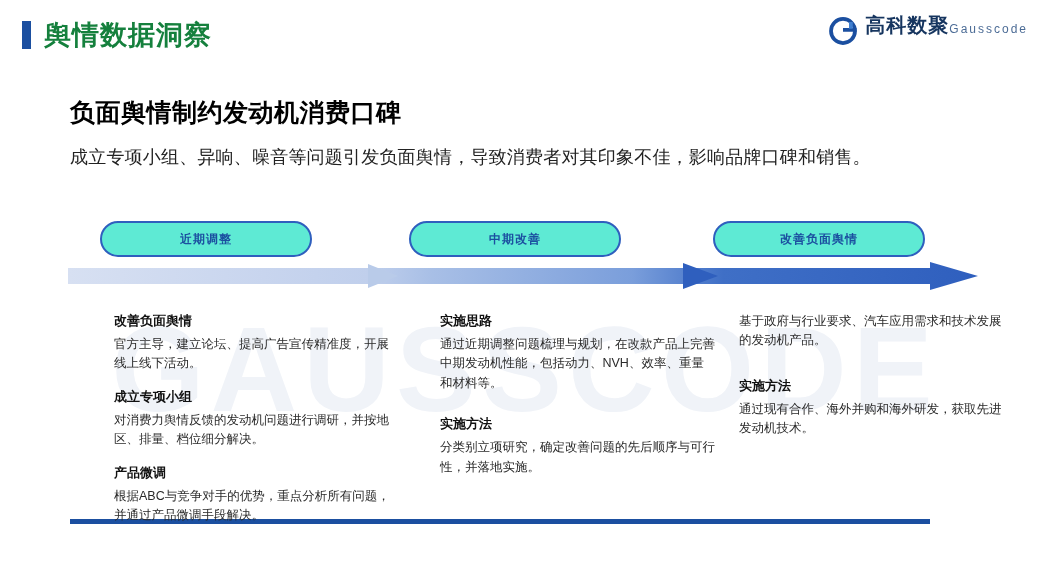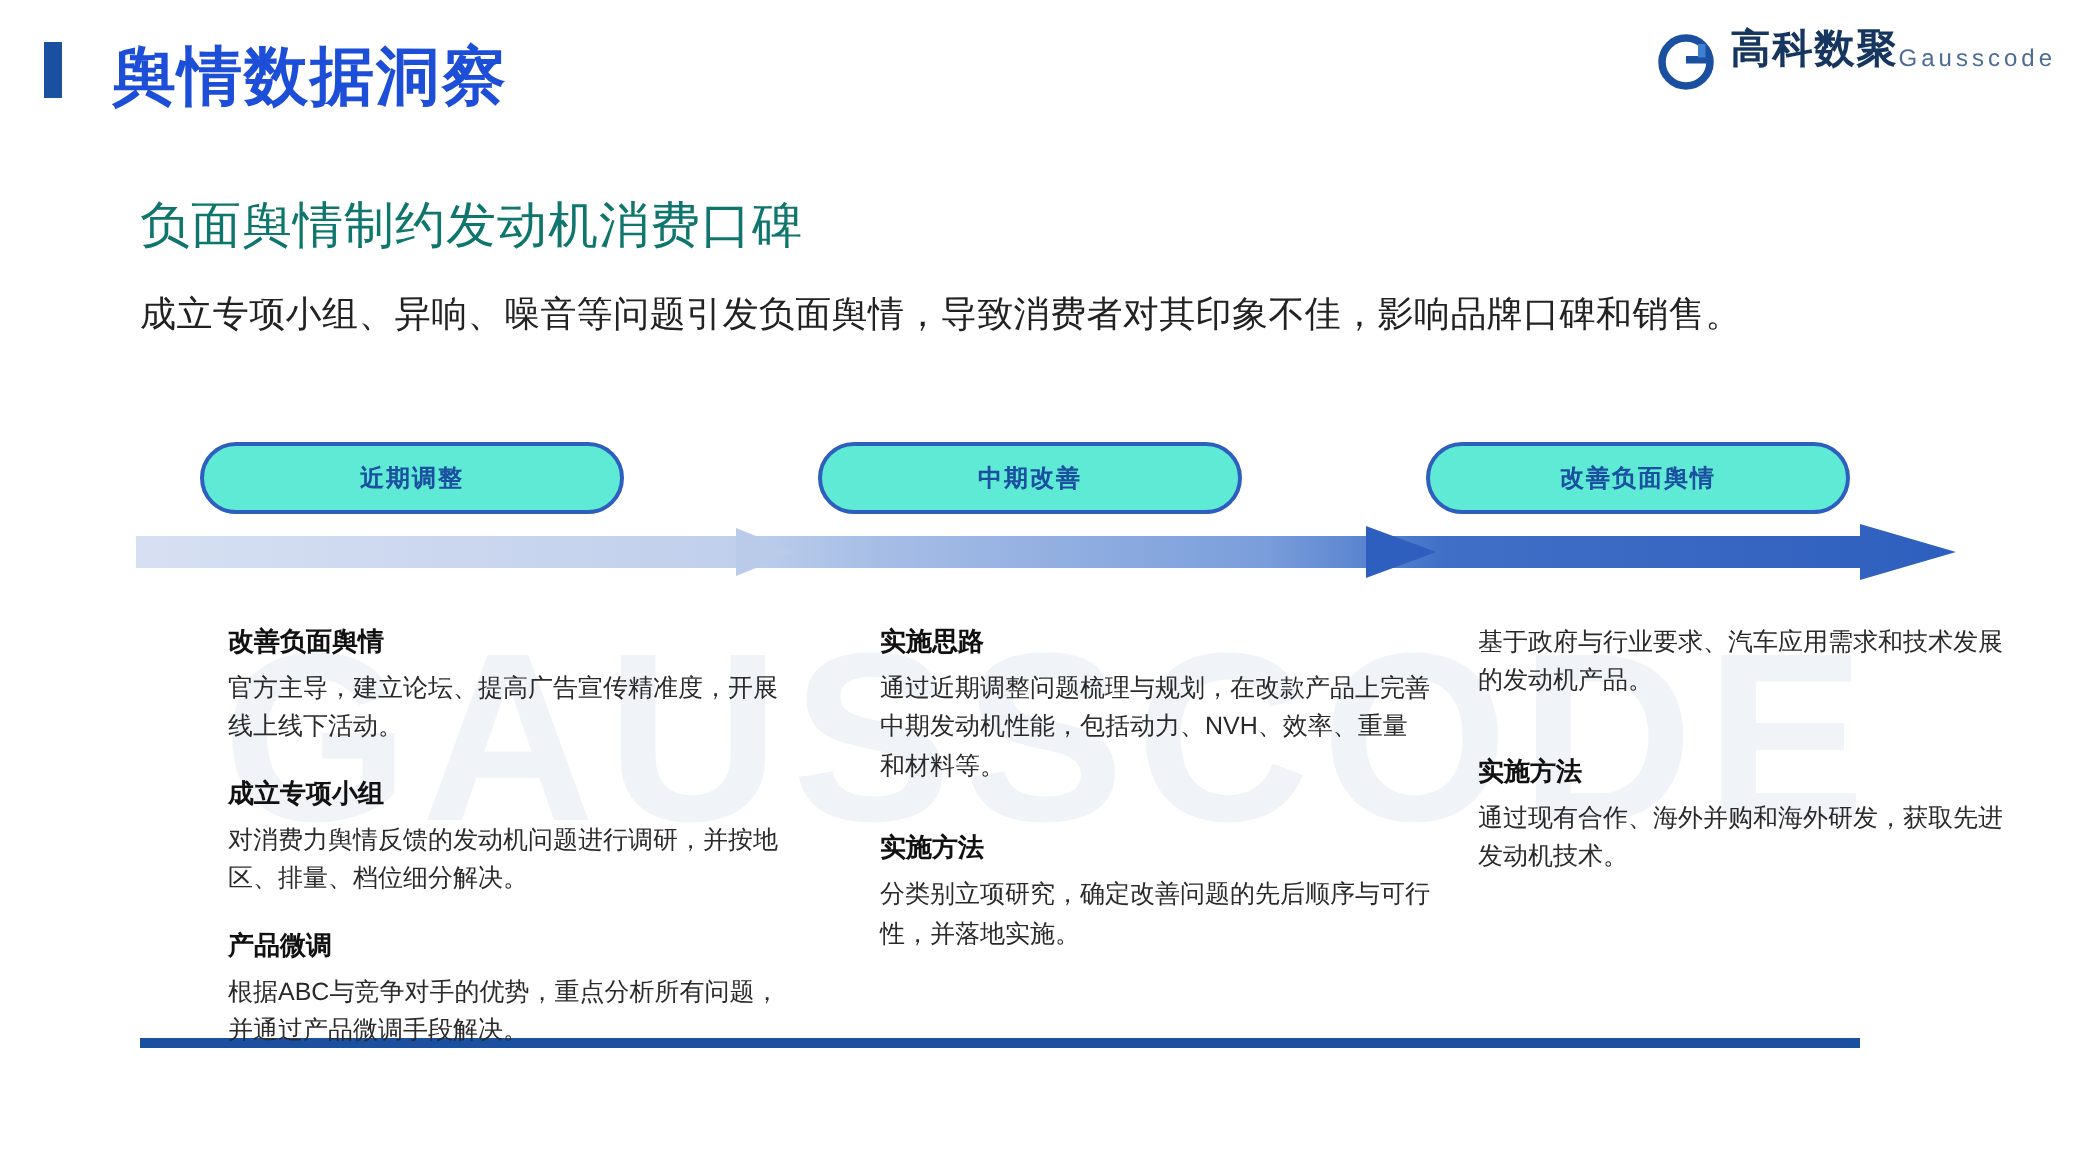--- a/index.html
+++ b/index.html
@@ -25,25 +25,25 @@
   .header-accent {
     position: absolute;
     left: 22px;
     top: 21px;
     width: 9px;
     height: 28px;
     background: #1b4fa0;
   }
   .header-title {
     position: absolute;
-    left: 56px;
+    left: 44px;
     top: 17px;
-    font-size: 32px;
-    font-weight: bold;
-    color: #1d4ed8;
+    font-size: 27px;
+    font-weight: bold;
+    color: #15803d;
     letter-spacing: 1px;
   }
   .logo {
     position: absolute;
     right: 22px;
     top: 14px;
     display: flex;
     align-items: flex-start;
   }
   .logo-mark {
@@ -89,22 +89,22 @@
 
   
   .title-block {
     position: absolute;
     left: 70px;
     top: 96px;
     z-index: 2;
   }
   .main-title {
     font-size: 25px;
-    font-weight: normal;
-    color: #0f766e;
+    font-weight: bold;
+    color: #000000;
     letter-spacing: 0.5px;
   }
   .sub-title {
     margin-top: 16px;
     font-size: 18px;
     color: #222222;
     letter-spacing: 0.2px;
   }
 
   

